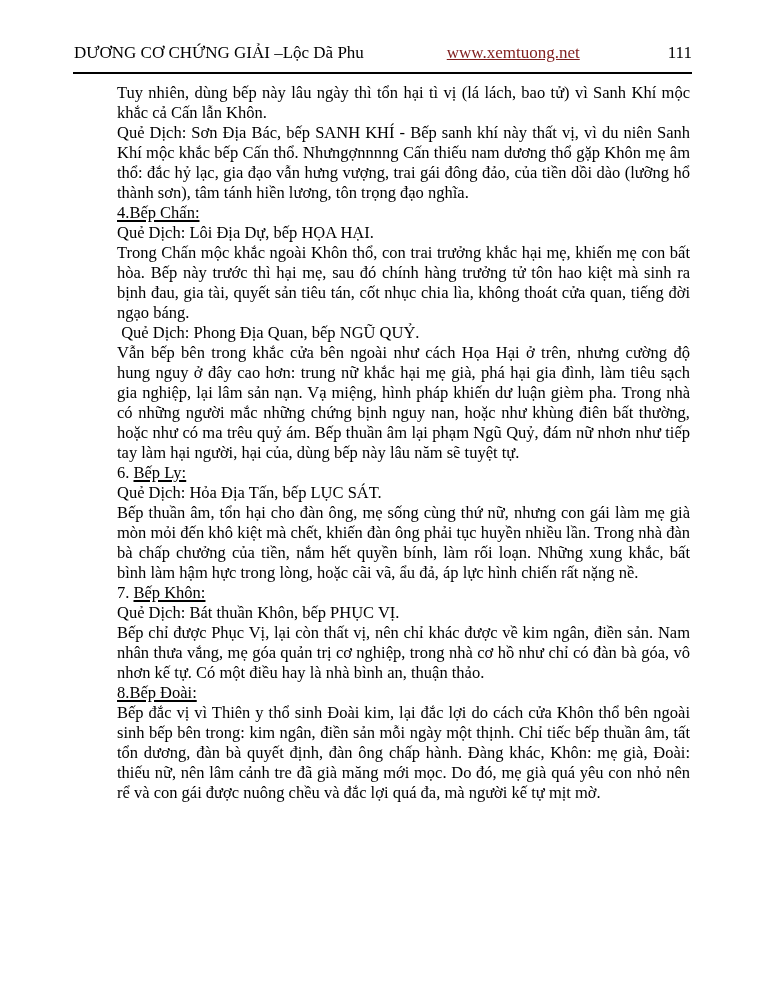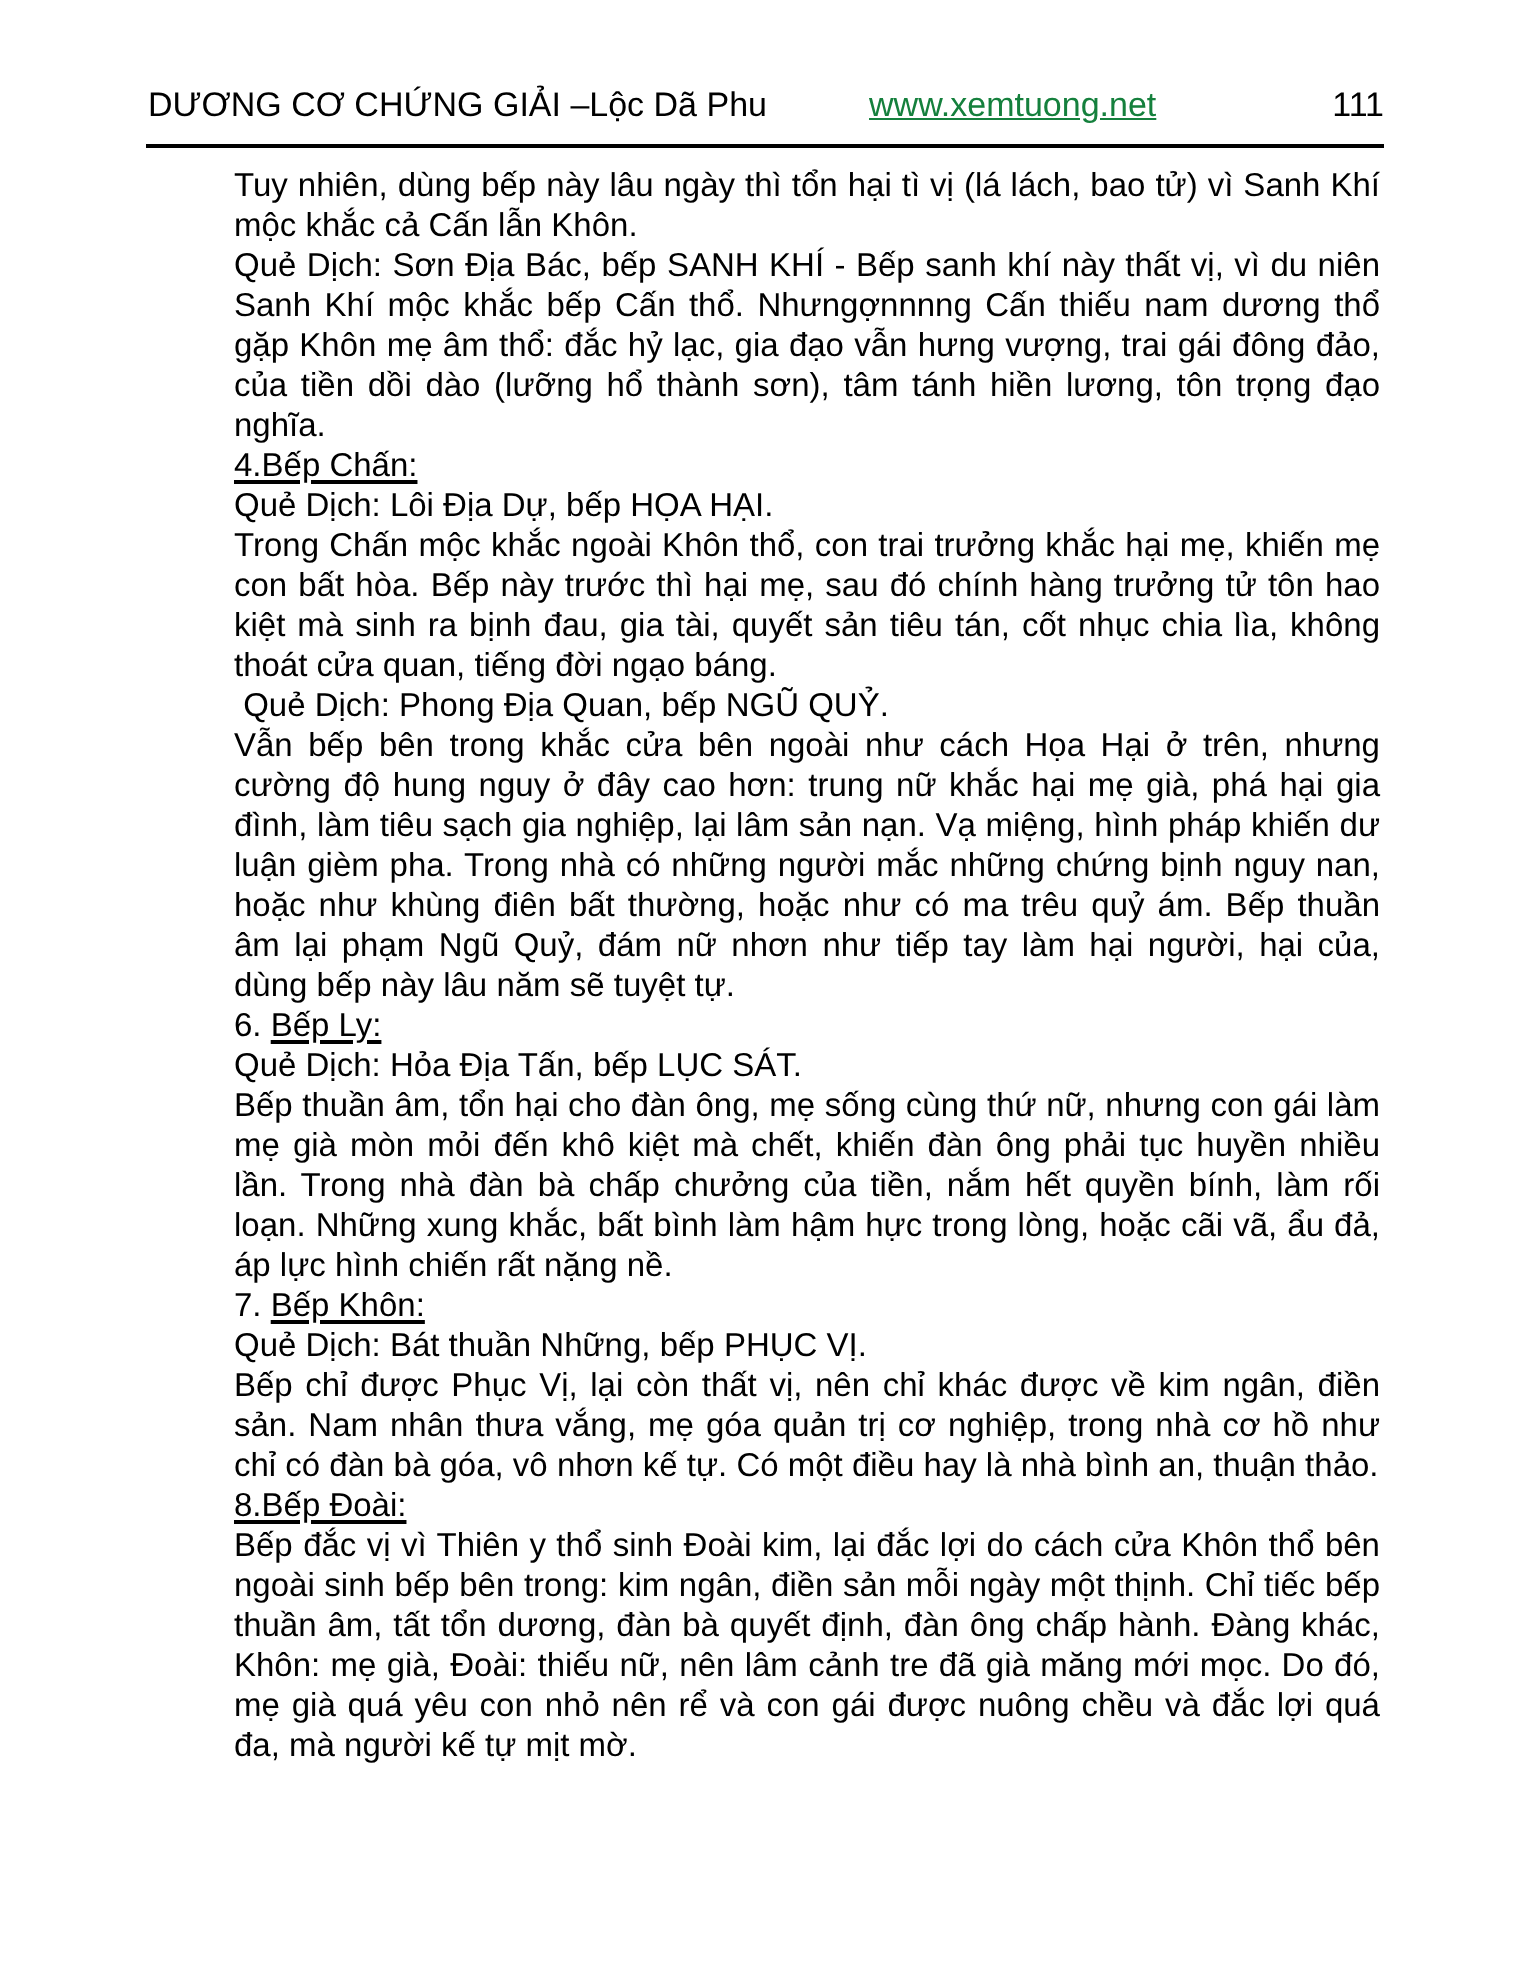--- a/index.html
+++ b/index.html
@@ -2,21 +2,21 @@
 <html><head>
 <meta charset="utf-8">
 <style>
   html, body { margin: 0; padding: 0; background: #ffffff; }
   .page {
     position: relative;
     width: 765px;
     height: 990px;
     background: #ffffff;
     color: #000000;
-    font-family: Liberation Sans, sans-serif;
+    font-family: Liberation Serif, serif;
     overflow: hidden;
   }
   .header {
     margin: 0 73px 0 74px;
     padding-top: 43px;
     display: flex;
     align-items: baseline;
     font-size: 17px;
     white-space: nowrap;
   }
@@ -45,34 +45,34 @@
     text-decoration-thickness: 1.5px;
     text-underline-offset: 2px;
   }
 </style>
 </head>
 <body>
 
 <div class="page">
   <div class="header">
     <span class="header-title">DƯƠNG CƠ CHỨNG GIẢI –Lộc Dã Phu</span>
-    <a class="header-link" style="color: #15803d; margin-left: 40px;">www.xemtuong.net</a>
+    <a class="header-link" style="color: #7f1d1d; margin-left: 40px;">www.xemtuong.net</a>
     <span class="header-page">111</span>
   </div>
   <div class="rule"></div>
   <div class="content" id="content">
       <p class="para">Tuy nhiên, dùng bếp này lâu ngày thì tổn hại tì vị (lá lách, bao tử) vì Sanh Khí mộc khắc cả Cấn lẫn Khôn.</p>
       <p class="para">Quẻ Dịch: Sơn Địa Bác, bếp SANH KHÍ - Bếp sanh khí này thất vị, vì du niên Sanh Khí mộc khắc bếp Cấn thổ. Nhưngợnnnng Cấn thiếu nam dương thổ gặp Khôn mẹ âm thổ: đắc hỷ lạc, gia đạo vẫn hưng vượng, trai gái đông đảo, của tiền dồi dào (lưỡng hổ thành sơn), tâm tánh hiền lương, tôn trọng đạo nghĩa.</p>
       <p class="para heading"><span></span><span class="u">4.Bếp Chấn:</span><span></span></p>
       <p class="para">Quẻ Dịch: Lôi Địa Dự, bếp HỌA HẠI.</p>
       <p class="para">Trong Chấn mộc khắc ngoài Khôn thổ, con trai trưởng khắc hại mẹ, khiến mẹ con bất hòa. Bếp này trước thì hại mẹ, sau đó chính hàng trưởng tử tôn hao kiệt mà sinh ra bịnh đau, gia tài, quyết sản tiêu tán, cốt nhục chia lìa, không thoát cửa quan, tiếng đời ngạo báng.</p>
       <p class="para">&nbsp;Quẻ Dịch: Phong Địa Quan, bếp NGŨ QUỶ.</p>
       <p class="para">Vẫn bếp bên trong khắc cửa bên ngoài như cách Họa Hại ở trên, nhưng cường độ hung nguy ở đây cao hơn: trung nữ khắc hại mẹ già, phá hại gia đình, làm tiêu sạch gia nghiệp, lại lâm sản nạn. Vạ miệng, hình pháp khiến dư luận gièm pha. Trong nhà có những người mắc những chứng bịnh nguy nan, hoặc như khùng điên bất thường, hoặc như có ma trêu quỷ ám. Bếp thuần âm lại phạm Ngũ Quỷ, đám nữ nhơn như tiếp tay làm hại người, hại của, dùng bếp này lâu năm sẽ tuyệt tự.</p>
       <p class="para heading"><span>6. </span><span class="u">Bếp Ly:</span><span></span></p>
       <p class="para">Quẻ Dịch: Hỏa Địa Tấn, bếp LỤC SÁT.</p>
       <p class="para">Bếp thuần âm, tổn hại cho đàn ông, mẹ sống cùng thứ nữ, nhưng con gái làm mẹ già mòn mỏi đến khô kiệt mà chết, khiến đàn ông phải tục huyền nhiều lần. Trong nhà đàn bà chấp chưởng của tiền, nắm hết quyền bính, làm rối loạn. Những xung khắc, bất bình làm hậm hực trong lòng, hoặc cãi vã, ẩu đả, áp lực hình chiến rất nặng nề.</p>
       <p class="para heading"><span>7. </span><span class="u">Bếp Khôn:</span><span></span></p>
-      <p class="para">Quẻ Dịch: Bát thuần Những, bếp PHỤC VỊ.</p>
+      <p class="para">Quẻ Dịch: Bát thuần Khôn, bếp PHỤC VỊ.</p>
       <p class="para">Bếp chỉ được Phục Vị, lại còn thất vị, nên chỉ khác được về kim ngân, điền sản. Nam nhân thưa vắng, mẹ góa quản trị cơ nghiệp, trong nhà cơ hồ như chỉ có đàn bà góa, vô nhơn kế tự. Có một điều hay là nhà bình an, thuận thảo.</p>
       <p class="para heading"><span></span><span class="u">8.Bếp Đoài:</span><span></span></p>
       <p class="para">Bếp đắc vị vì Thiên y thổ sinh Đoài kim, lại đắc lợi do cách cửa Khôn thổ bên ngoài sinh bếp bên trong: kim ngân, điền sản mỗi ngày một thịnh. Chỉ tiếc bếp thuần âm, tất tổn dương, đàn bà quyết định, đàn ông chấp hành. Đàng khác, Khôn: mẹ già, Đoài: thiếu nữ, nên lâm cảnh tre đã già măng mới mọc. Do đó, mẹ già quá yêu con nhỏ nên rể và con gái được nuông chều và đắc lợi quá đa, mà người kế tự mịt mờ.</p>
     </div>
 </div>
 
 </body></html>

